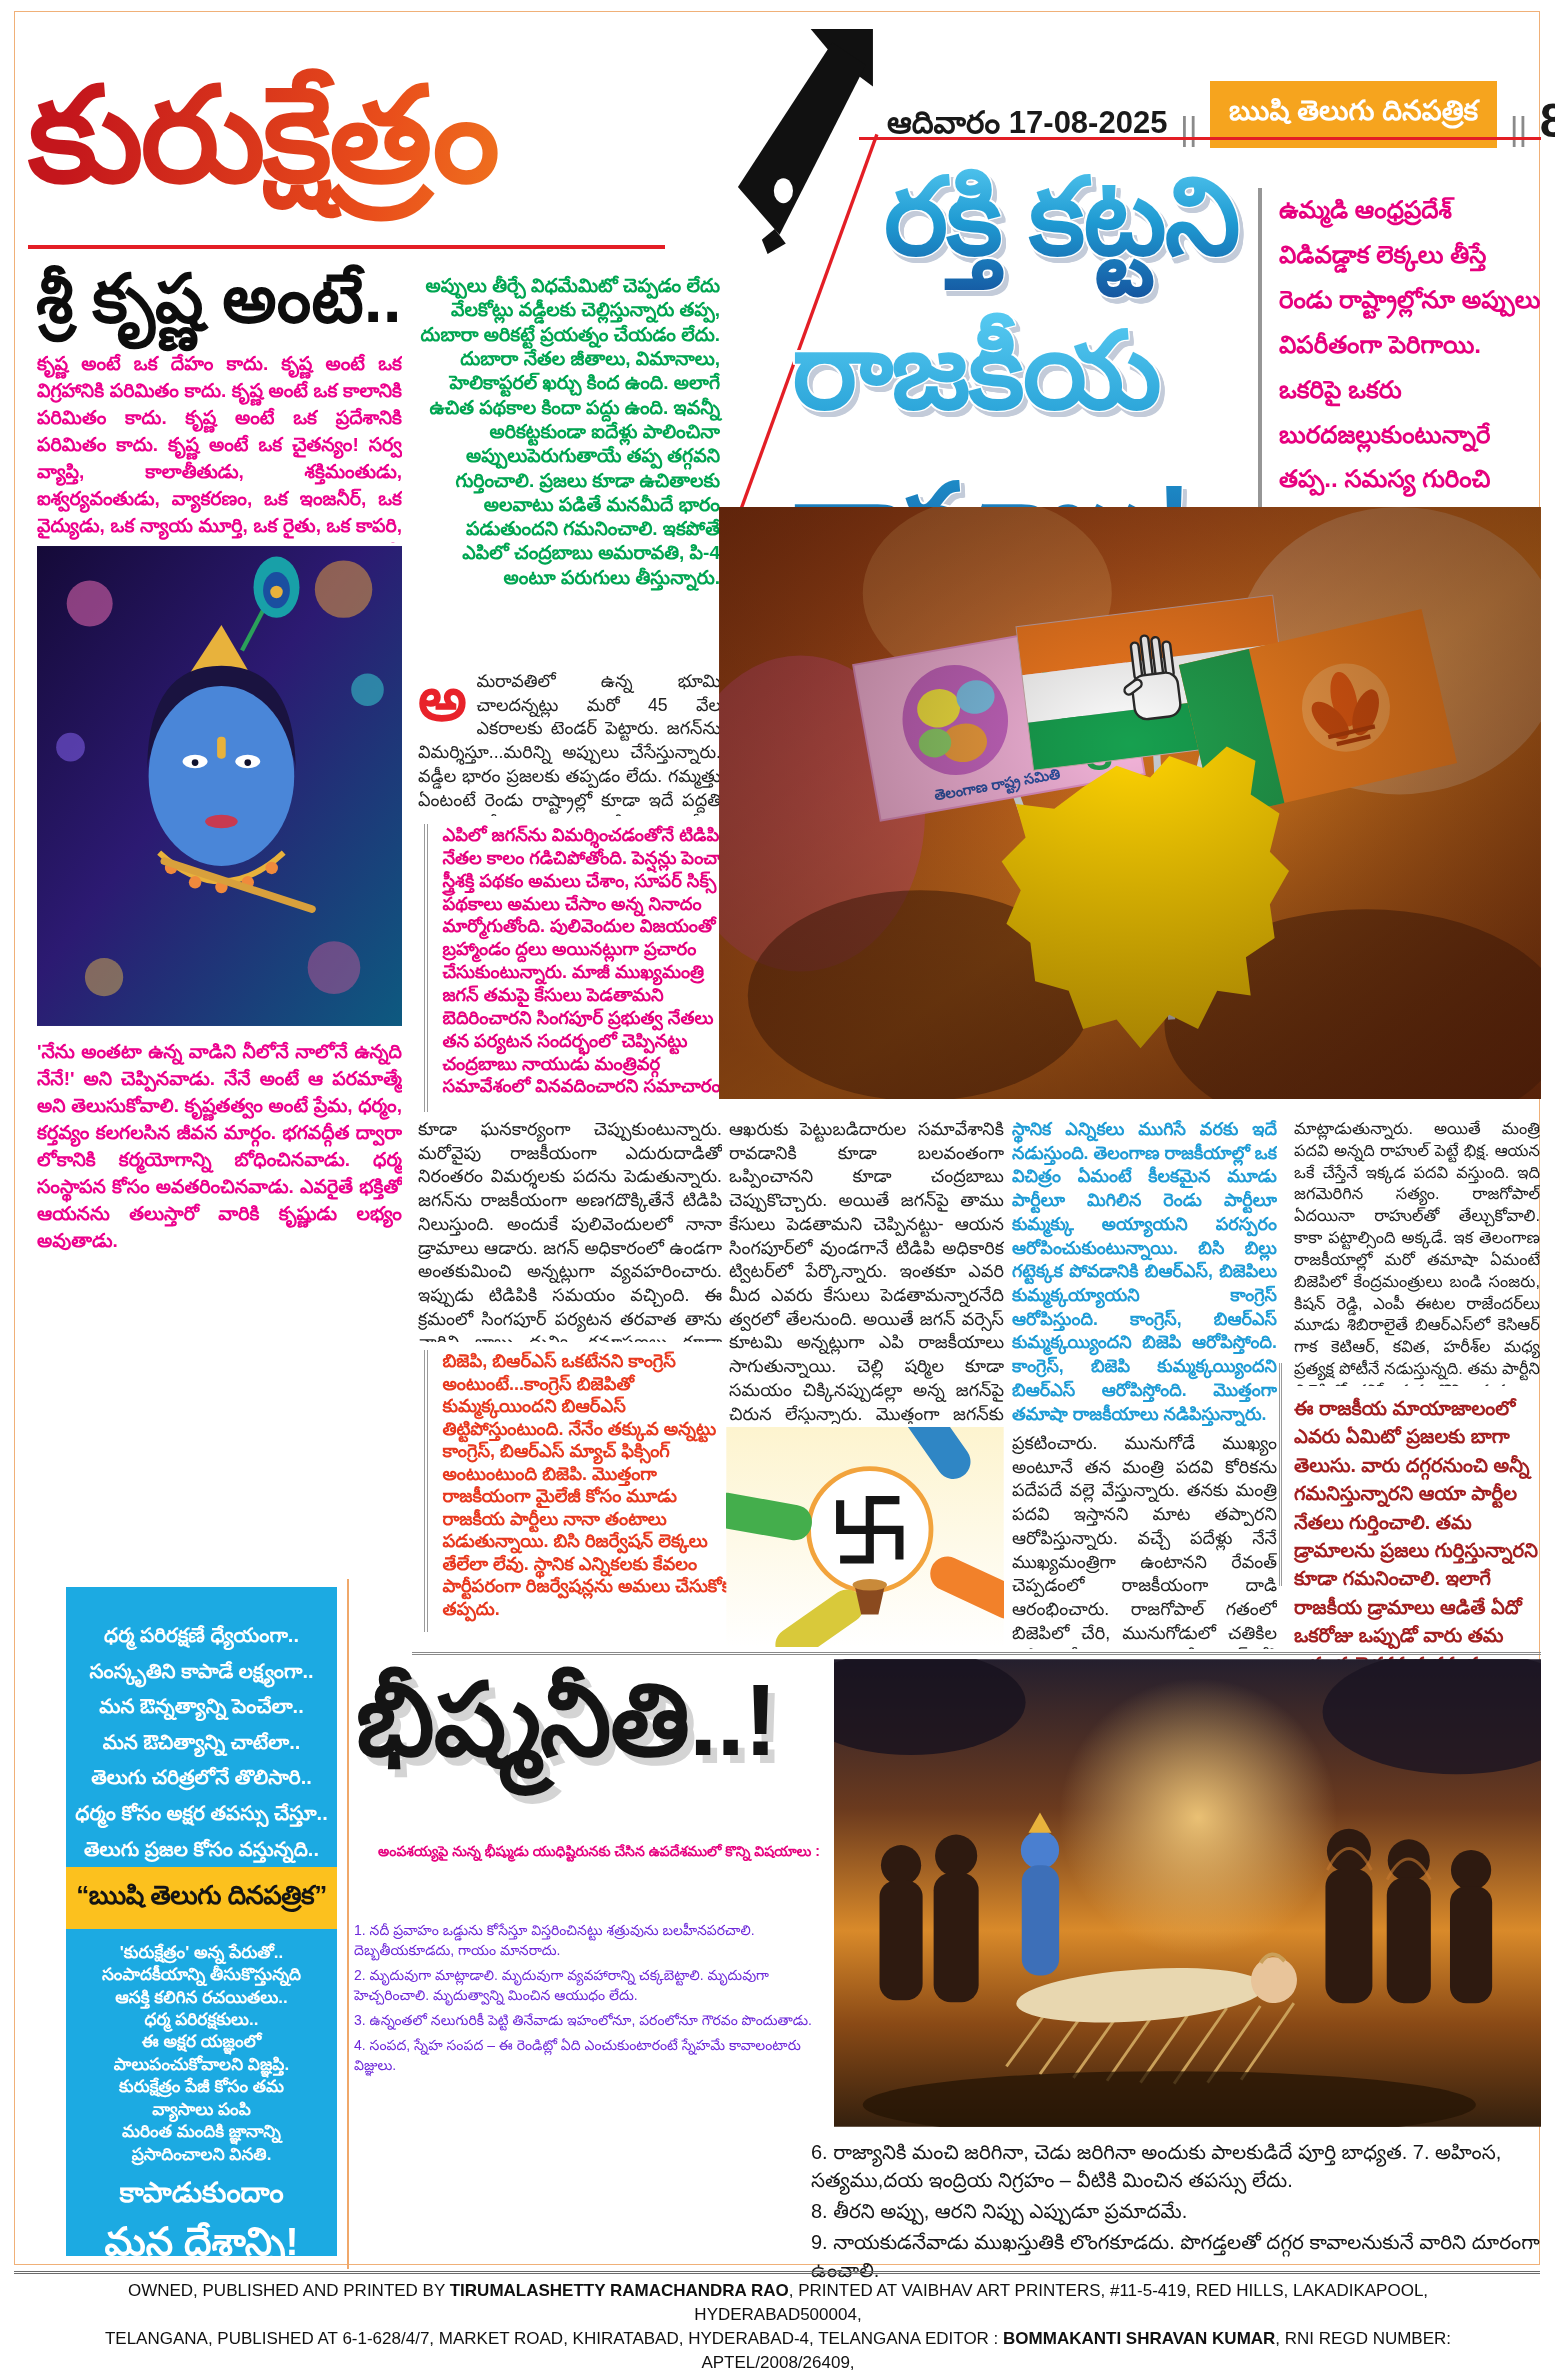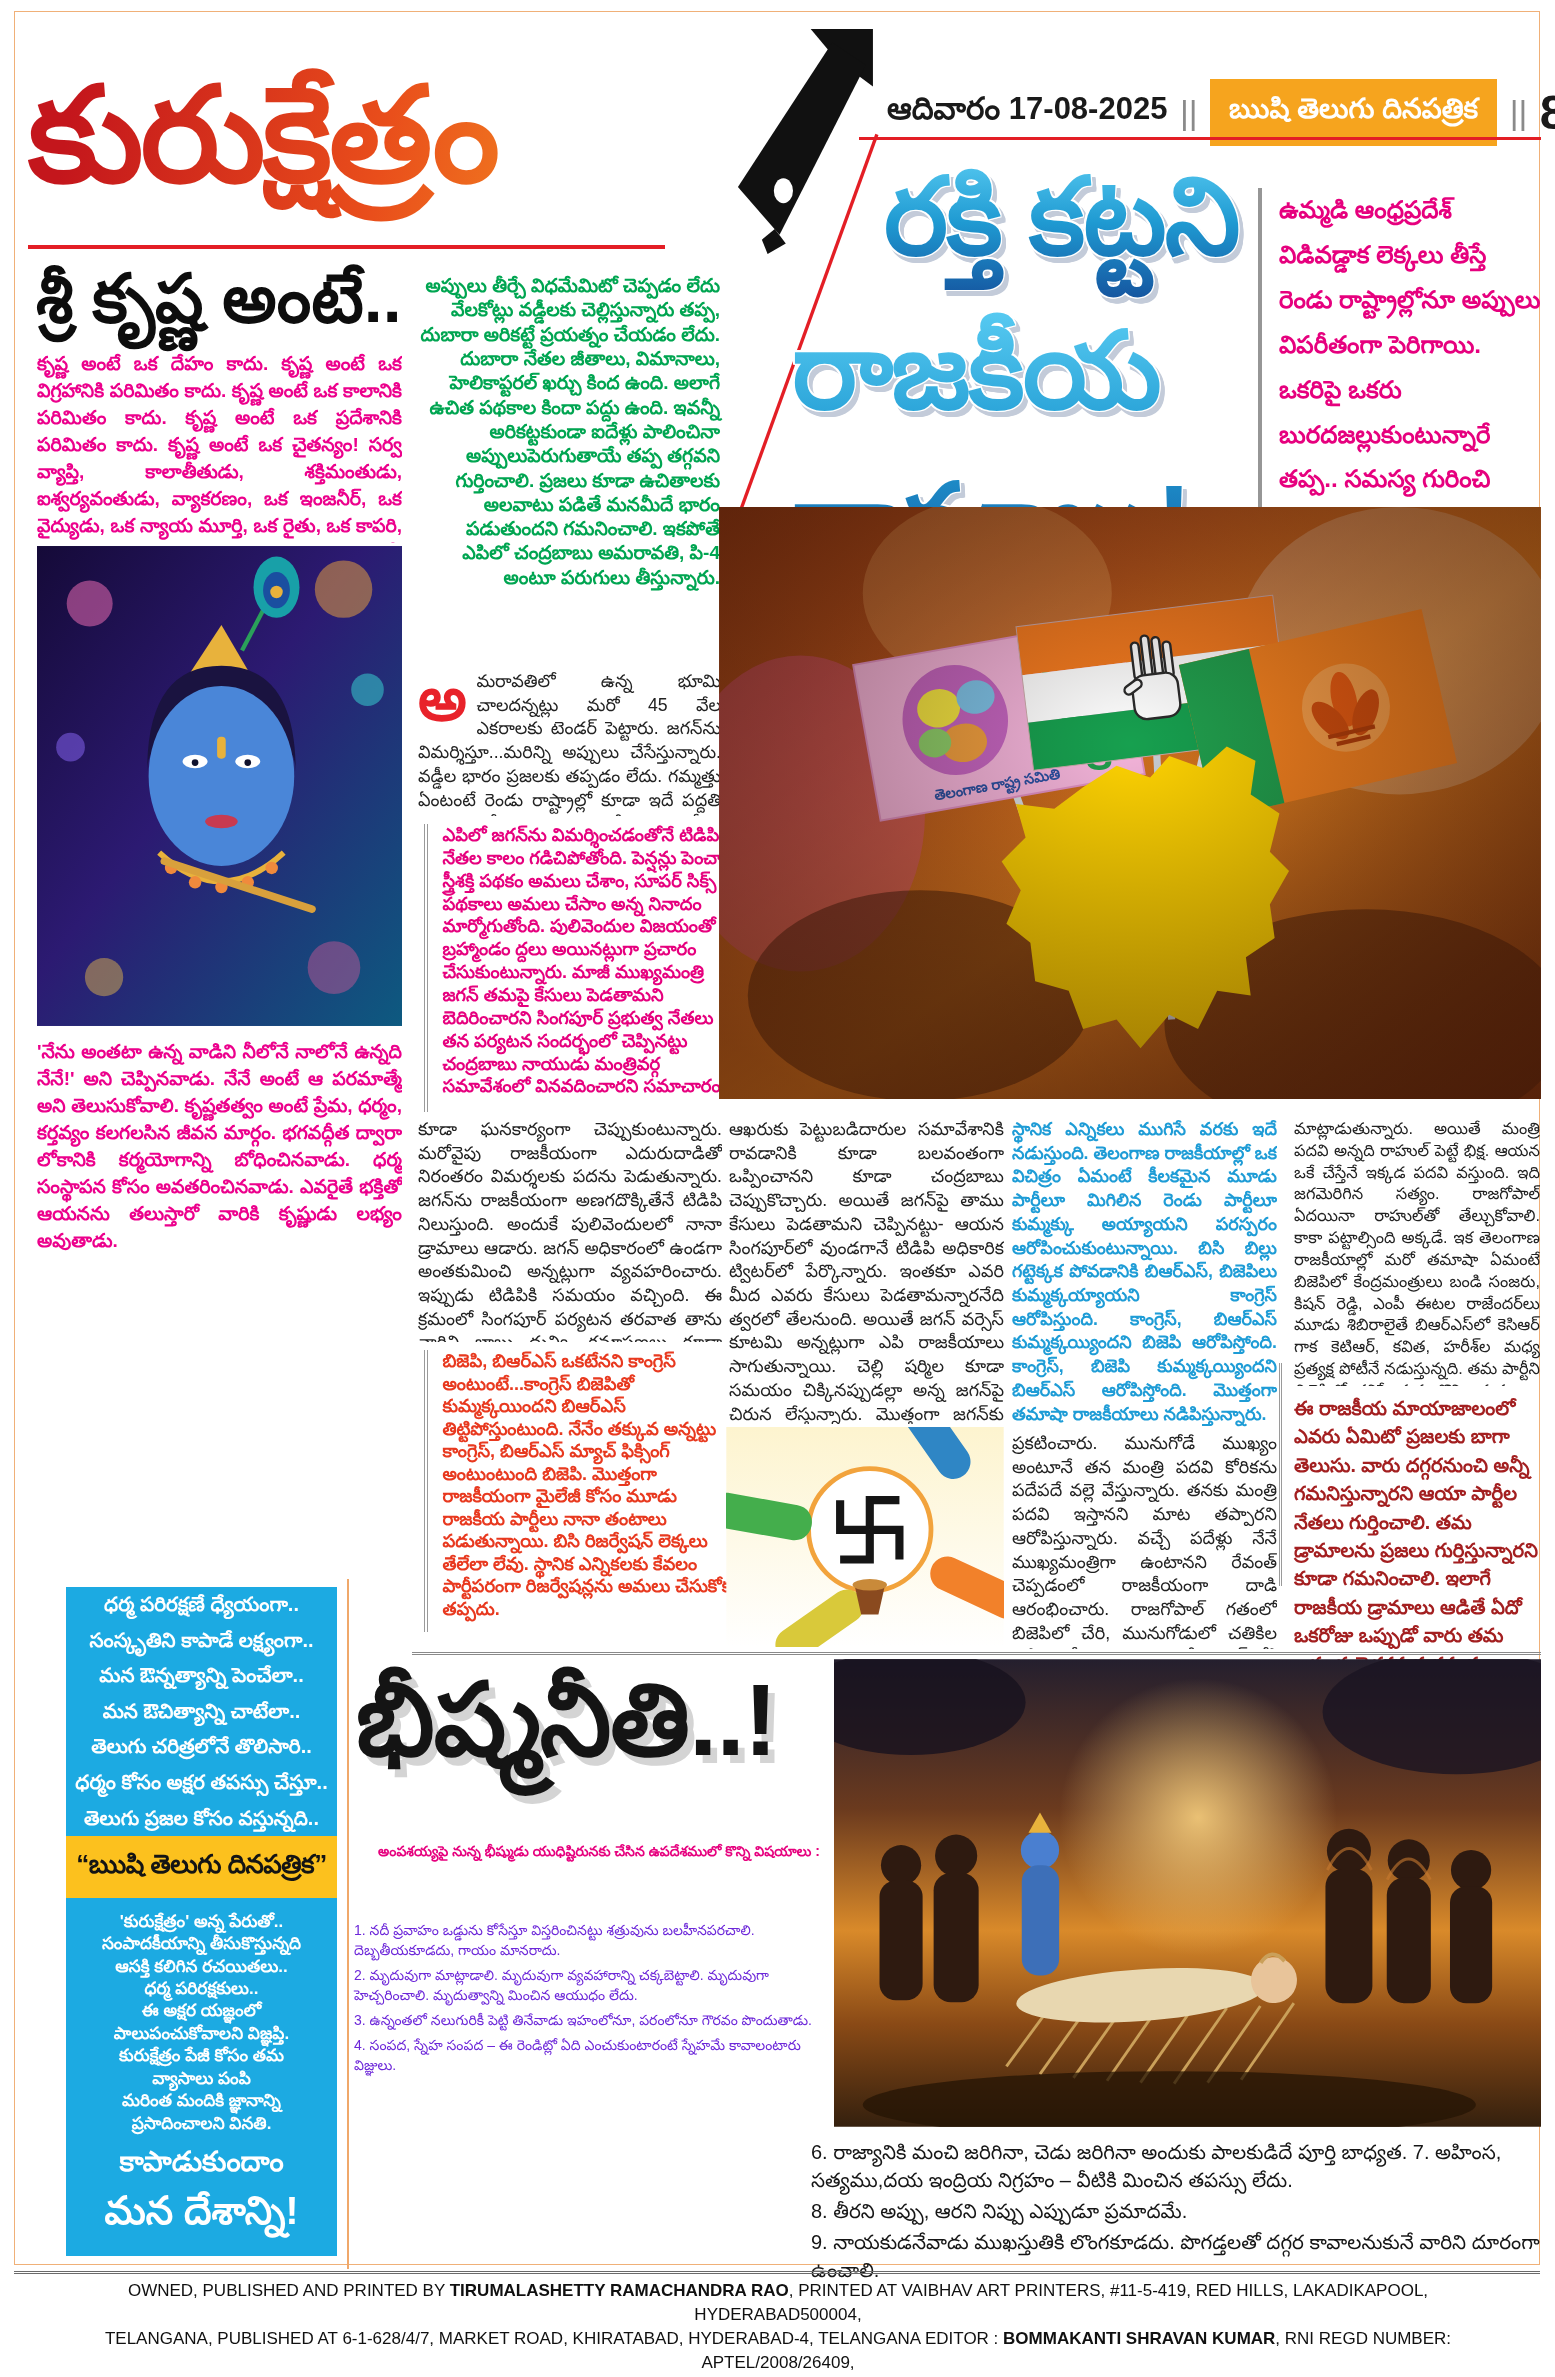--- a/index.html
+++ b/index.html
@@ -13,21 +13,21 @@
   .masthead{left:28px;top:46px;width:645px;font-size:133px;font-weight:bold;line-height:1.35;
     letter-spacing:-2.9px;color:#e1471b;
     background:linear-gradient(100deg,#c4161c 8%,#e94e1b 55%,#f59222 92%);
     -webkit-background-clip:text;background-clip:text}
   @supports ((-webkit-background-clip:text) or (background-clip:text)){
     .masthead{color:transparent}}
   .masthead-underline{left:28px;top:245px;width:637px;height:3.8px;background:#e31e25}
   .pen-nib{left:667px;top:29px;width:206px;height:225px}
   .red-diag{left:709px;top:120px;width:173px;height:407px}
   .dateline{left:887px;top:76px;width:657px;height:72px;font-size:31px;font-weight:bold;
-    display:flex;align-items:center;gap:12.5px;white-space:nowrap}
+    display:flex;align-items:flex-end;gap:12.5px;white-space:nowrap}
   .d-sep{color:#8a8a8a;font-weight:normal;font-size:34px}
   .d-paper{background:#f6a41e;color:#fff;padding:14px 19px;font-size:28px}
   .d-page{font-size:48px;font-weight:bold}
   .red-hline{left:859px;top:137px;width:682px;height:2.9px;background:#e31e25}
 
   
   .hl{font-weight:bold;letter-spacing:-1.9px;color:#1f8ac6;
     background:linear-gradient(180deg,#58cbf2 0%,#1f9ad2 45%,#144f9b 100%);
     -webkit-background-clip:text;background-clip:text;
     filter:drop-shadow(1.4px 0 0 #fff) drop-shadow(-1.4px 0 0 #fff) drop-shadow(0 1.4px 0 #fff)
@@ -78,21 +78,21 @@
     color:#e6007e;text-align:right}
   .b-list{left:354px;top:1921px;width:461px;font-size:14px;line-height:1.4;color:#6d28d9}
   .b-list .li{margin-bottom:5.8px}
   .b-painting{left:834px;top:1659px;width:707px;height:468px;overflow:hidden}
   .b-bottom{left:811px;top:2139px;width:730px;font-size:20px;line-height:1.38;color:#161616}
   .b-bottom .li{margin-bottom:3.8px}
 
   
   .promo{left:66px;top:1587px;width:271px;height:669px;background:#1caae2;overflow:hidden;
     color:#fff;text-align:center;font-weight:bold}
-  .promo .top{font-size:20px;line-height:1.78}
+  .promo .top{padding-top:31px;font-size:20px;line-height:1.78}
   .promo .ribbon{background:#fcc11e;color:#141414;font-size:26px;
     padding:12.5px 0;letter-spacing:-0.5px}
   .promo .small{margin-top:12.5px;font-size:17px;line-height:1.32}
   .promo .med{margin-top:10.5px;font-size:28px}
   .promo .big{font-size:39px;line-height:1.14;margin-top:4.8px}
 
   
   .f-sep{left:14.4px;top:2271px;width:1526px;border-top:3.8px double #6b6b6b}
   .footer{left:58px;top:2279px;width:1440px;text-align:center;font-size:17px;line-height:1.42;color:#101010}
   .footer b{font-weight:bold}

